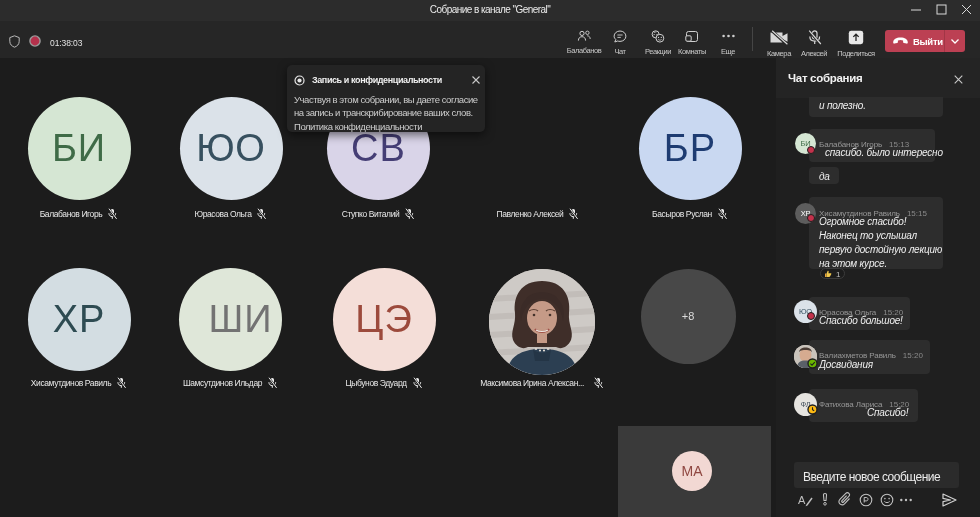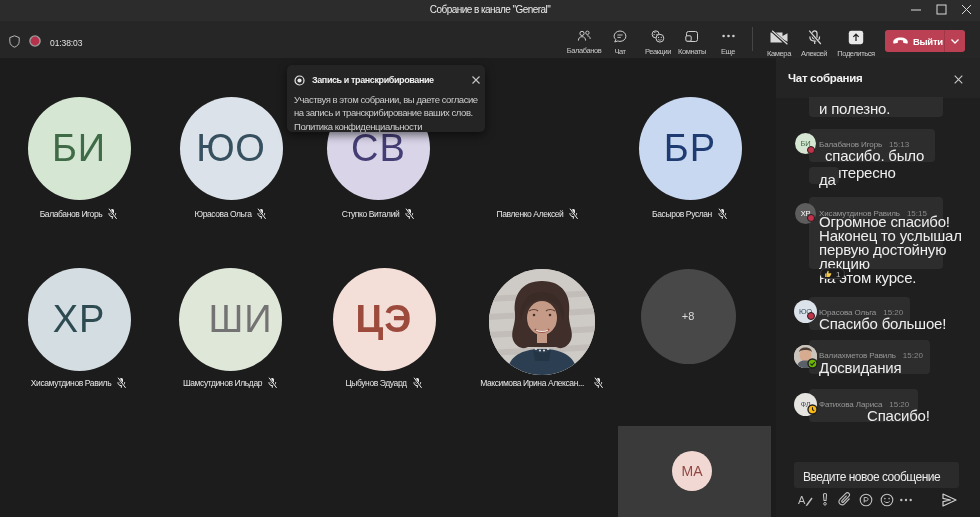--- a/index.html
+++ b/index.html
@@ -21,21 +21,21 @@
   .initials{font-size:38px;letter-spacing:1px;}
   .pname{position:absolute;color:#e8e8e8;font-size:8.5px;letter-spacing:-0.4px;white-space:nowrap;display:flex;align-items:center;justify-content:center;}
   .pname svg{margin-left:5px;flex:none;}
   
   #panel{left:776px;top:58px;width:204px;height:459px;background:#1f1f1f;}
   #panelhead{left:776px;top:58px;width:204px;height:40px;background:#242424;}
   .bubble{position:absolute;background:#2d2d2d;border-radius:4px;}
   .mname{color:#989898;font-size:8px;letter-spacing:-0.1px;white-space:nowrap;}
   .mtime{color:#8a8a8a;font-size:8px;margin-left:7px;}
   .avatar{position:absolute;border-radius:50%;display:flex;align-items:center;justify-content:center;font-size:7.5px;letter-spacing:-0.2px;}
-  .msg{position:absolute;font-size:15px;letter-spacing:-0.2px;color:#eeeeee;}
+  .msg{position:absolute;font-size:10px;letter-spacing:-0.2px;color:#eeeeee;font-style:italic;}
 </style>
 </head>
 <body>
 <div id="app">
   <div id="titlebar" class="abs"></div>
   <div id="title" class="abs">Собрание в канале "General"</div>
 
   <svg class="abs" style="left:909px;top:2px" width="64" height="16" viewBox="0 0 64 16">
     <line x1="2" y1="8" x2="12" y2="8" stroke="#d9d9d9" stroke-width="1"></line>
     <rect x="28" y="3" width="9" height="9" fill="none" stroke="#d9d9d9" stroke-width="1"></rect>
@@ -180,21 +180,21 @@
         <line x1="1.6" y1="0.4" x2="9.4" y2="11" stroke="#1c1c1c" stroke-width="2.2"></line>
         <line x1="2" y1="0.7" x2="9.6" y2="10.9" stroke="#efefef" stroke-width="1"></line>
       </svg></div>
 
   <div class="pcircle" style="left:27.5px;top:268px;width:103px;height:103px;background:#d3dde2;">
       <span class="initials" style="color:#2e4b52;">ХР</span>
     </div>
   <div class="pcircle" style="left:179px;top:268px;width:103px;height:103px;background:#dfe7d9;">
       <span class="initials" style="color:#737373;margin-left:20px;">ШИ</span>
     </div>
-  <div class="pcircle" style="left:332.5px;top:268px;width:103px;height:103px;background:#f4ded8;font-weight:bold;">
+  <div class="pcircle" style="left:332.5px;top:268px;width:103px;height:103px;background:#f4ded8;">
       <span class="initials" style="color:#9c4a3c;">ЦЭ</span>
     </div>
   <div class="pcircle" style="left:489px;top:269px;width:106px;height:106px;overflow:hidden;background:#c6c1bc;">
     <svg width="106" height="106" viewBox="0 0 106 106">
       <rect width="106" height="106" fill="#cecac6"></rect>
       <path d="M0 30 L106 24 M0 48 L106 42 M0 66 L106 60 M0 84 L106 78" stroke="#c2bdb9" stroke-width="6"></path>
       <path d="M53 12 C32 12 24 27 26 44 C27 56 21 62 24 71 C27 78 34 81 39 78 L67 78 C72 81 79 78 82 71 C85 62 79 56 80 44 C82 27 74 12 53 12 Z" fill="#3f2e29"></path>
       <ellipse cx="53" cy="49" rx="15" ry="17" fill="#c59a87"></ellipse>
       <path d="M40 42 C43 40 47 40 49 42 M57 42 C59 40 63 40 66 42" stroke="#5f4236" stroke-width="1.2" fill="none"></path>
       <circle cx="45" cy="46" r="1.3" fill="#43322b"></circle>
@@ -247,21 +247,21 @@
   <div class="abs" style="left:618px;top:426px;width:153px;height:91px;background:#3a3a3a;"></div>
   <div class="pcircle" style="left:672px;top:451px;width:40px;height:40px;background:#f2d8d3;">
       <span style="color:#8f4741;font-size:14px;">МА</span>
     </div>
 
   <div class="abs" style="left:287px;top:65px;width:198px;height:67px;background:#242424;border-radius:5px;box-shadow:0 3px 10px rgba(0,0,0,0.55);"></div>
   <svg class="abs" style="left:294px;top:75px" width="11" height="11" viewBox="0 0 11 11">
     <circle cx="5.5" cy="5.5" r="4.5" fill="none" stroke="#e8e8e8" stroke-width="1.2"></circle>
     <circle cx="5.5" cy="5.5" r="2.1" fill="#e8e8e8"></circle>
   </svg>
-  <div class="abs" style="left:312px;top:75px;font-size:9px;letter-spacing:-0.4px;font-weight:bold;color:#f0f0f0;">Запись и транскрибирование</div>
+  <div class="abs" style="left:312px;top:75px;font-size:9px;letter-spacing:-0.4px;font-weight:bold;color:#f0f0f0;">Запись и конфиденциальности</div>
   <svg class="abs" style="left:471px;top:75px" width="10" height="10" viewBox="0 0 10 10">
     <path d="M1.5 1.5 L8.5 8.5 M8.5 1.5 L1.5 8.5" stroke="#c9c9c9" stroke-width="1.1"></path>
   </svg>
   <div class="abs" style="left:294px;top:92.5px;font-size:9.5px;letter-spacing:-0.45px;line-height:13.6px;color:#cdcdcd;white-space:nowrap;">Участвуя в этом собрании, вы даете согласие<br>на запись и транскрибирование ваших слов.<br>Политика конфиденциальности</div>
   <div id="panel" class="abs"></div>
   <div id="panelhead" class="abs"></div>
   <div class="abs" style="left:788px;top:72px;font-size:11.5px;letter-spacing:-0.3px;font-weight:bold;color:#f2f2f2;">Чат собрания</div>
   <svg class="abs" style="left:953px;top:74px" width="11" height="11" viewBox="0 0 11 11">
     <path d="M1.7 1.7 L9.3 9.3 M9.3 1.7 L1.7 9.3" stroke="#c9c9c9" stroke-width="1.1"></path>
   </svg>

